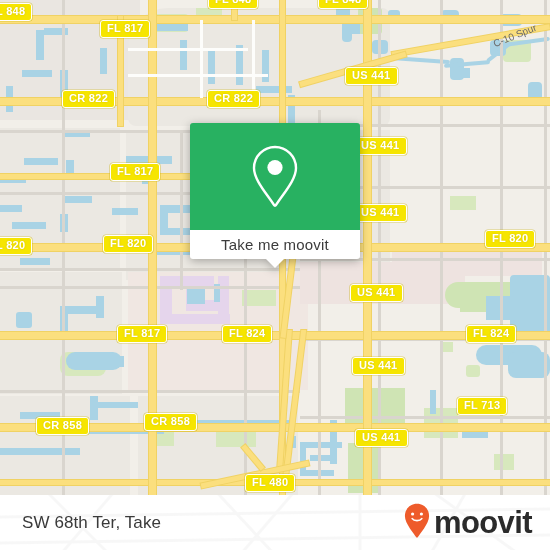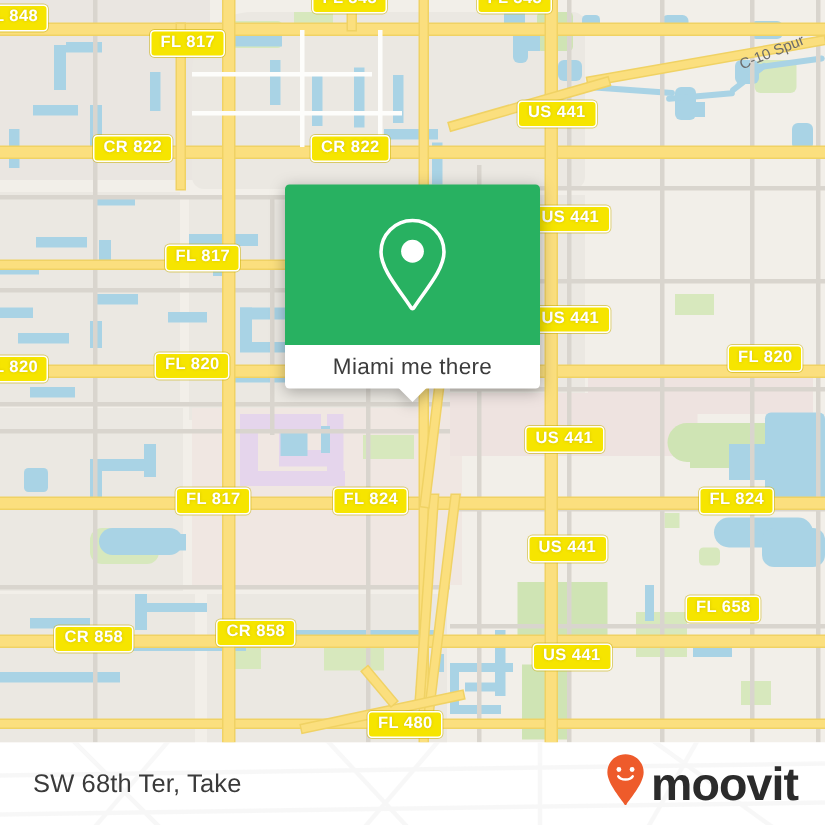--- a/index.html
+++ b/index.html
@@ -332,41 +332,41 @@
         <div class="shield" style="left: 354px; top: 137px;">US 441</div>
         <div class="shield" style="left: 354px; top: 204px;">US 441</div>
         <div class="shield" style="left: -18px; top: 237px;">FL 820</div>
         <div class="shield" style="left: 103px; top: 235px;">FL 820</div>
         <div class="shield" style="left: 485px; top: 230px;">FL 820</div>
         <div class="shield" style="left: 350px; top: 284px;">US 441</div>
         <div class="shield" style="left: 117px; top: 325px;">FL 817</div>
         <div class="shield" style="left: 222px; top: 325px;">FL 824</div>
         <div class="shield" style="left: 466px; top: 325px;">FL 824</div>
         <div class="shield" style="left: 352px; top: 357px;">US 441</div>
-        <div class="shield" style="left: 457px; top: 397px;">FL 658</div>
+        <div class="shield" style="left: 457px; top: 397px;">FL 713</div>
         <div class="shield" style="left: 36px; top: 417px;">CR 858</div>
         <div class="shield" style="left: 144px; top: 413px;">CR 858</div>
         <div class="shield" style="left: 355px; top: 429px;">US 441</div>
         <div class="shield" style="left: 245px; top: 474px;">FL 480</div>
       </div>
     <div id="waterlabel-layer">
         <div class="waterlabel" style="left: 492px; top: 30px; transform: rotate(-22deg);">C-10 Spur</div>
       </div>
 
     <div class="popup">
       <div class="popup-head">
         <span>
           <svg class="pin-svg" width="56" height="70" viewBox="0 0 56 70" aria-hidden="true">
             <path d="M28 5 C16.4 5 7 14.4 7 26 C7 38 20 52 27.1 63.2 C27.5 63.9 28.5 63.9 28.9 63.2 C36 52 49 38 49 26 C49 14.4 39.6 5 28 5 Z" fill="none" stroke="#ffffff" stroke-width="2.4"></path>
             <circle cx="28" cy="25.5" r="7.6" fill="#ffffff"></circle>
           </svg>
         </span>
       </div>
       <div class="popup-foot">
-        <span class="popup-foot-label">Miami me there</span>
+        <span class="popup-foot-label">Take me moovit</span>
         <span class="popup-tail"></span>
       </div>
     </div>
 
   </div>
 
   <div class="bottombar">
     <svg class="bottombar-watermark" width="550" height="55" viewBox="0 0 550 55">
       <g stroke="#9a9a9a" stroke-width="3" fill="none">
         <path d="M40 -10 L110 60"></path>

